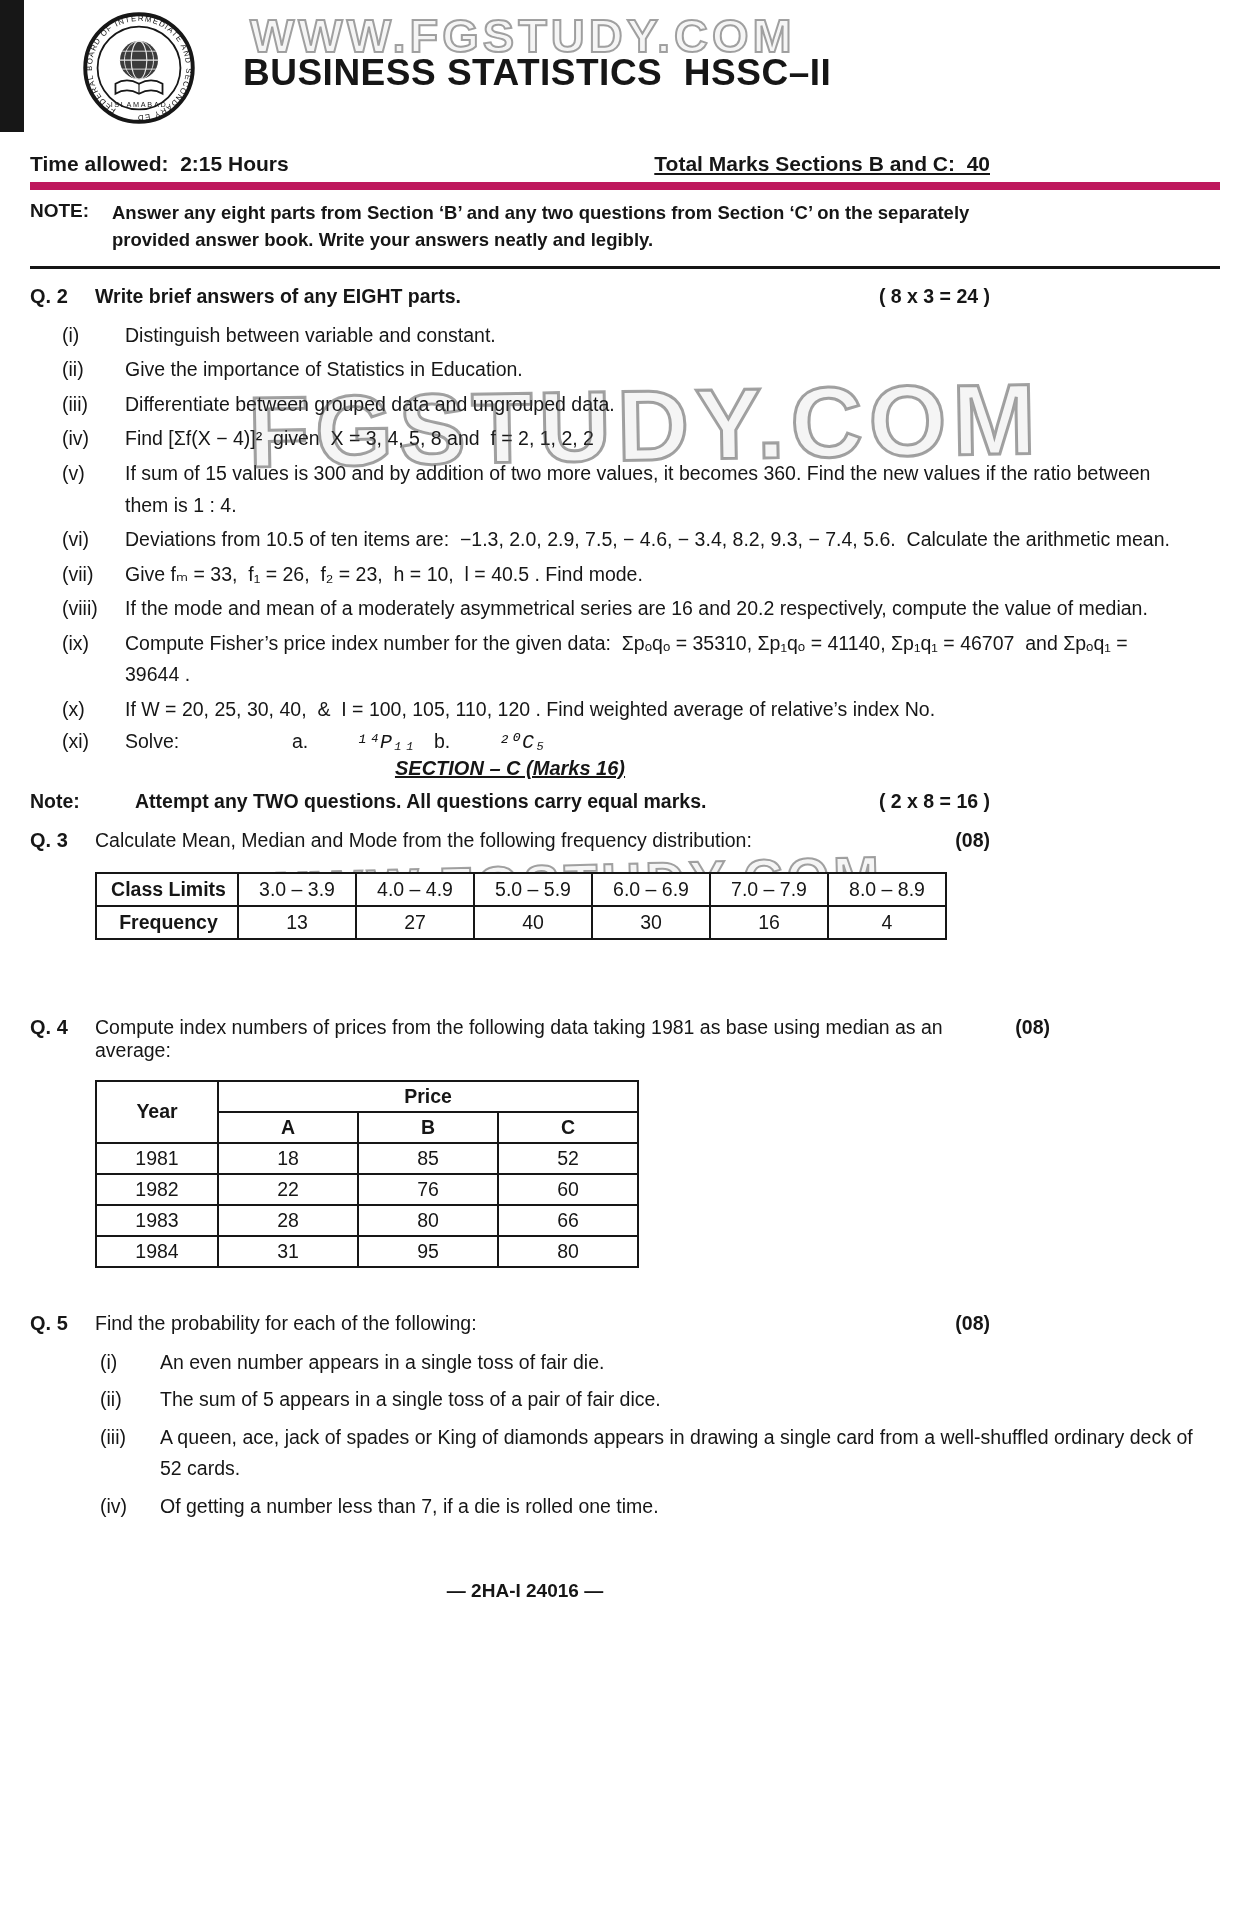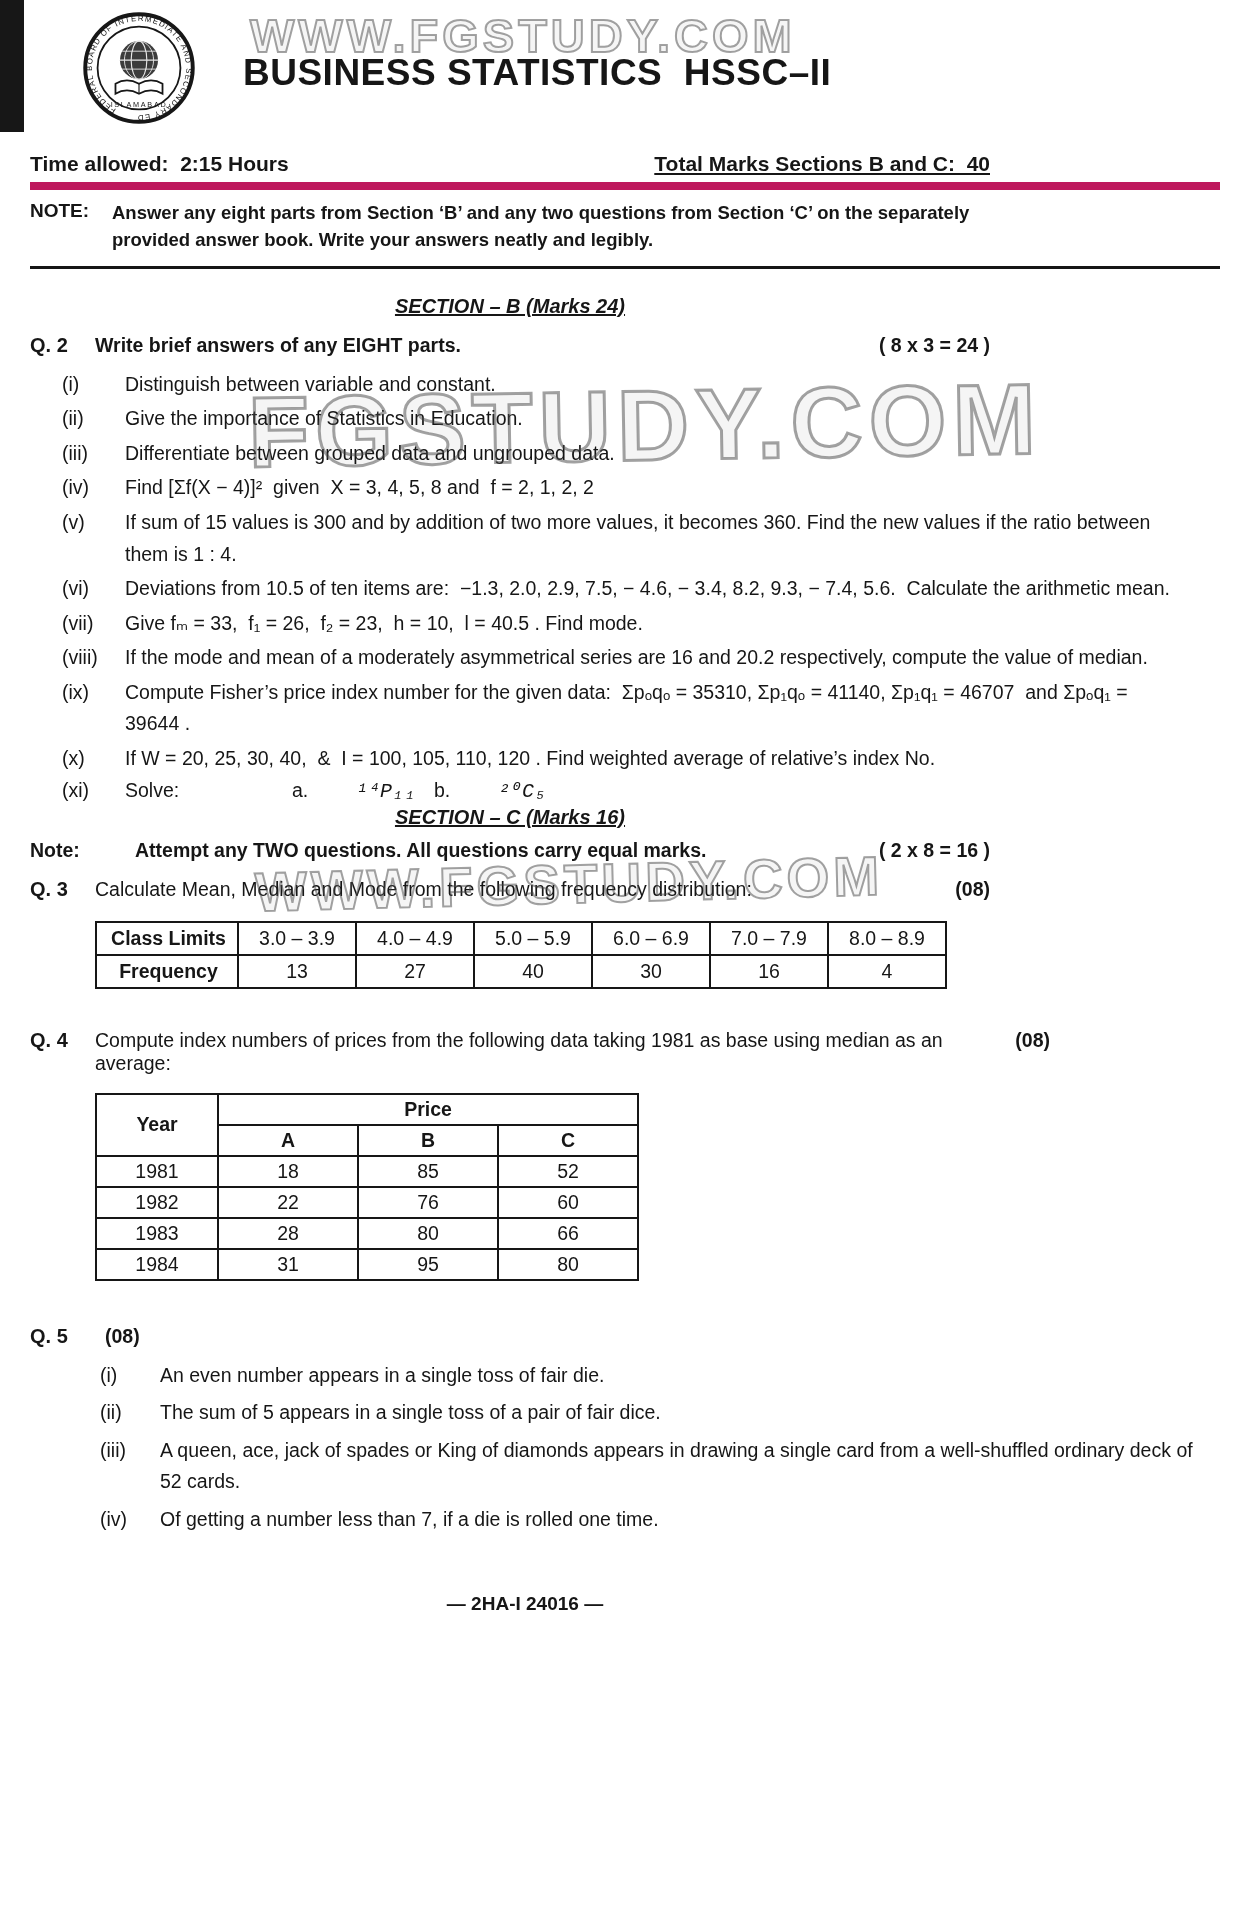--- a/index.html
+++ b/index.html
@@ -30,21 +30,21 @@
   .marks-total { text-decoration:underline; }
 
   .note-row { display:flex; margin-top:10px; padding-bottom:12px; border-bottom:3px solid #161616; width:1190px; }
   .note-label { flex:none; width:82px; font-weight:700; font-size:19px; }
   .note-text { width:905px; font-weight:700; font-size:18.5px; line-height:1.45; }
 
   .section-heading { width:960px; text-align:center; font-weight:700; font-style:italic; text-decoration:underline; font-size:20px; margin-top:26px; }
   .section-heading.c { margin-top:0; }
 
   .q-row { display:flex; align-items:baseline; width:960px; margin-top:16px; }
-  .q-row.q4 { width:1020px; margin-top:40px; }
+  .q-row.q4 { width:1020px; margin-top:76px; }
   .q-row.q5 { margin-top:44px; }
   .q-row.note2 { margin-top:10px; }
   .q-num { flex:none; width:65px; font-weight:700; font-size:20px; }
   .note2-label { flex:none; width:105px; font-weight:700; font-size:19.5px; }
   .q-text { flex:1; font-size:19.5px; }
   .q-text.bold { font-weight:700; }
   .q-marks { flex:none; font-weight:700; font-size:19.5px; margin-left:10px; white-space:nowrap; }
 
   .parts { margin-top:12px; }
   .part { display:flex; margin-left:32px; margin-bottom:3px; align-items:baseline; }
@@ -114,21 +114,20 @@
       <span>Time allowed:&nbsp; 2:15 Hours</span>
       <span class="marks-total">Total Marks Sections B and C:&nbsp; 40</span>
     </div>
   </div>
 
   <div class="note-row">
     <span class="note-label">NOTE:</span>
     <span class="note-text">Answer any eight parts from Section ‘B’ and any two questions from Section ‘C’ on the separately provided answer book. Write your answers neatly and legibly.</span>
   </div>
 
-  <div class="section-heading">SECTION – B (Marks 24)</div>
 
   <div class="q-row">
     <span class="q-num">Q. 2</span>
     <span class="q-text bold">Write brief answers of any EIGHT parts.</span>
     <span class="q-marks">( 8 x 3 = 24 )</span>
   </div>
 
   <div class="parts">
     <div class="part">
       <span class="p-label">(i)</span>
@@ -256,20 +255,21 @@
       <td>1984</td>
       <td>31</td>
       <td>95</td>
       <td>80</td>
     </tr>
   </tbody>
     </table>
 
   <div class="q-row q5">
     <span class="q-num">Q. 5</span>
+    <span class="q-text">Find the probability for each of the following:</span>
     <span class="q-marks">(08)</span>
   </div>
 
   <div class="q5-parts">
     <div class="part">
       <span class="p-label">(i)</span>
       <span class="p-text">An even number appears in a single toss of fair die.</span>
     </div>
     <div class="part">
       <span class="p-label">(ii)</span>

